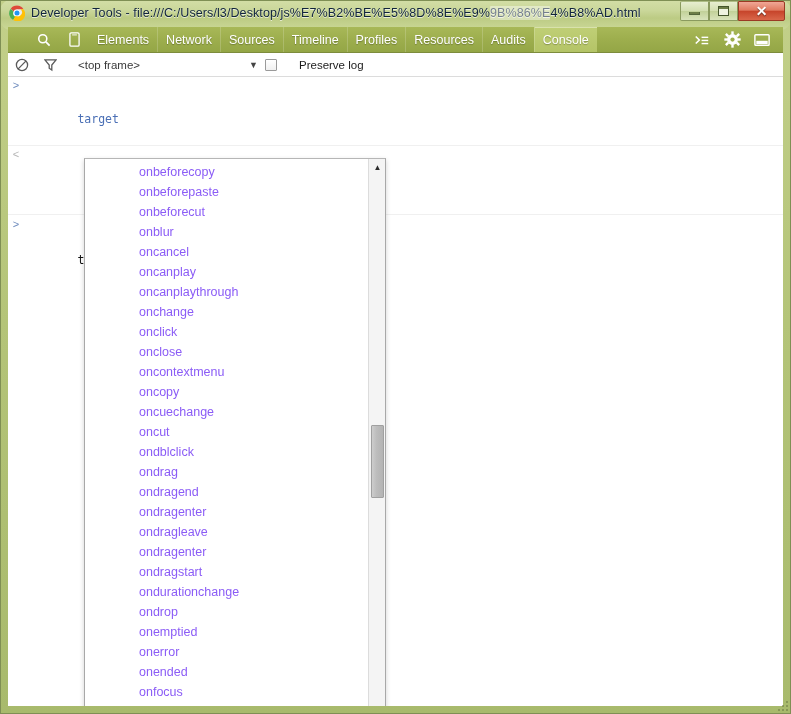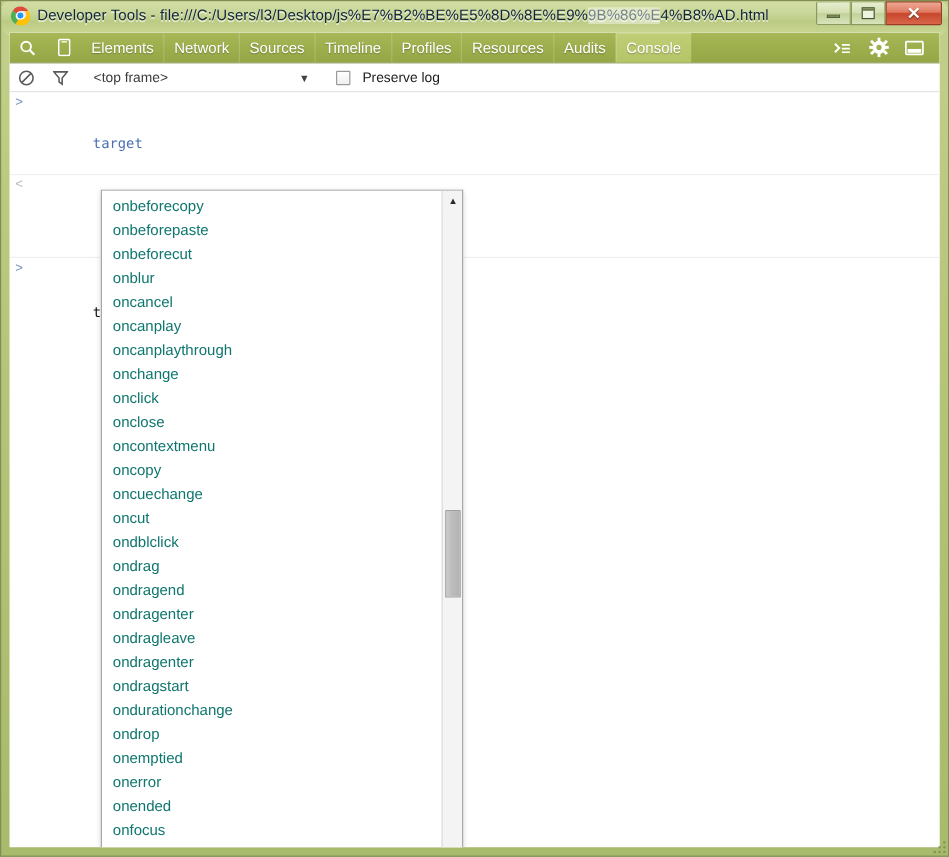--- a/index.html
+++ b/index.html
@@ -101,21 +101,21 @@
     background: #ffffff;
     overflow: hidden;
   }
 
   
   #toolbar {
     position: absolute; left: 0; top: 0;
     width: 775px; height: 26px;
     background: linear-gradient(180deg,#a8b858 0%,#9dae4d 50%,#94a646 100%);
     border-bottom: 1px solid #7d8c3c;
-    display: flex; align-items: stretch;
+    display: flex; align-items: stretch; padding-left: 21px;
   }
   .tb-icon-btn {
     width: 30px;
     display: flex; align-items: center; justify-content: center;
     cursor: pointer;
   }
   .tabs { display: flex; align-items: stretch; }
   .tab {
     padding: 0 8px;
     display: flex; align-items: center;
@@ -165,22 +165,22 @@
     font-size: 11.5px; color: #3a3a3a;
     font-family: "Liberation Sans", sans-serif;
     padding-left: 14px;
   }
   #frame-caret {
     margin-left: auto;
     font-size: 9px; color: #444;
     padding-right: 6px;
   }
   #preserve-log-wrap {
-    display: flex; align-items: center; gap: 10px;
-    margin-left: 16px; cursor: pointer;
+    display: flex; align-items: center; gap: 22px;
+    margin-left: 1px; cursor: pointer;
   }
   #preserve-log-box {
     width: 12px; height: 12px;
     border: 1px solid #9a9a9a;
     background: linear-gradient(180deg,#ffffff,#f0f0f0);
     border-radius: 1px;
   }
   #preserve-log-label {
     font-size: 11.5px; color: #1c1c1c;
   }
@@ -247,23 +247,24 @@
     left: 0; top: 0;
     width: 283px; height: 568px;
     overflow: hidden;
     padding: 3px 0 0 0;
   }
   .ac-item {
     height: 20px; line-height: 20px;
     padding-left: 9px;
     font-family: "Liberation Sans", sans-serif;
     font-size: 12.5px;
-    color: #0f766e;
+    color: #8b5cf6;
     white-space: nowrap;
     cursor: pointer;
+    margin-left: 45px;
   }
 
   
   #ac-scrollbar {
     position: absolute;
     right: 0; top: 0;
     width: 17px; height: 568px;
     background: #f4f4f4;
     border-left: 1px solid #dcdcdc;
   }

